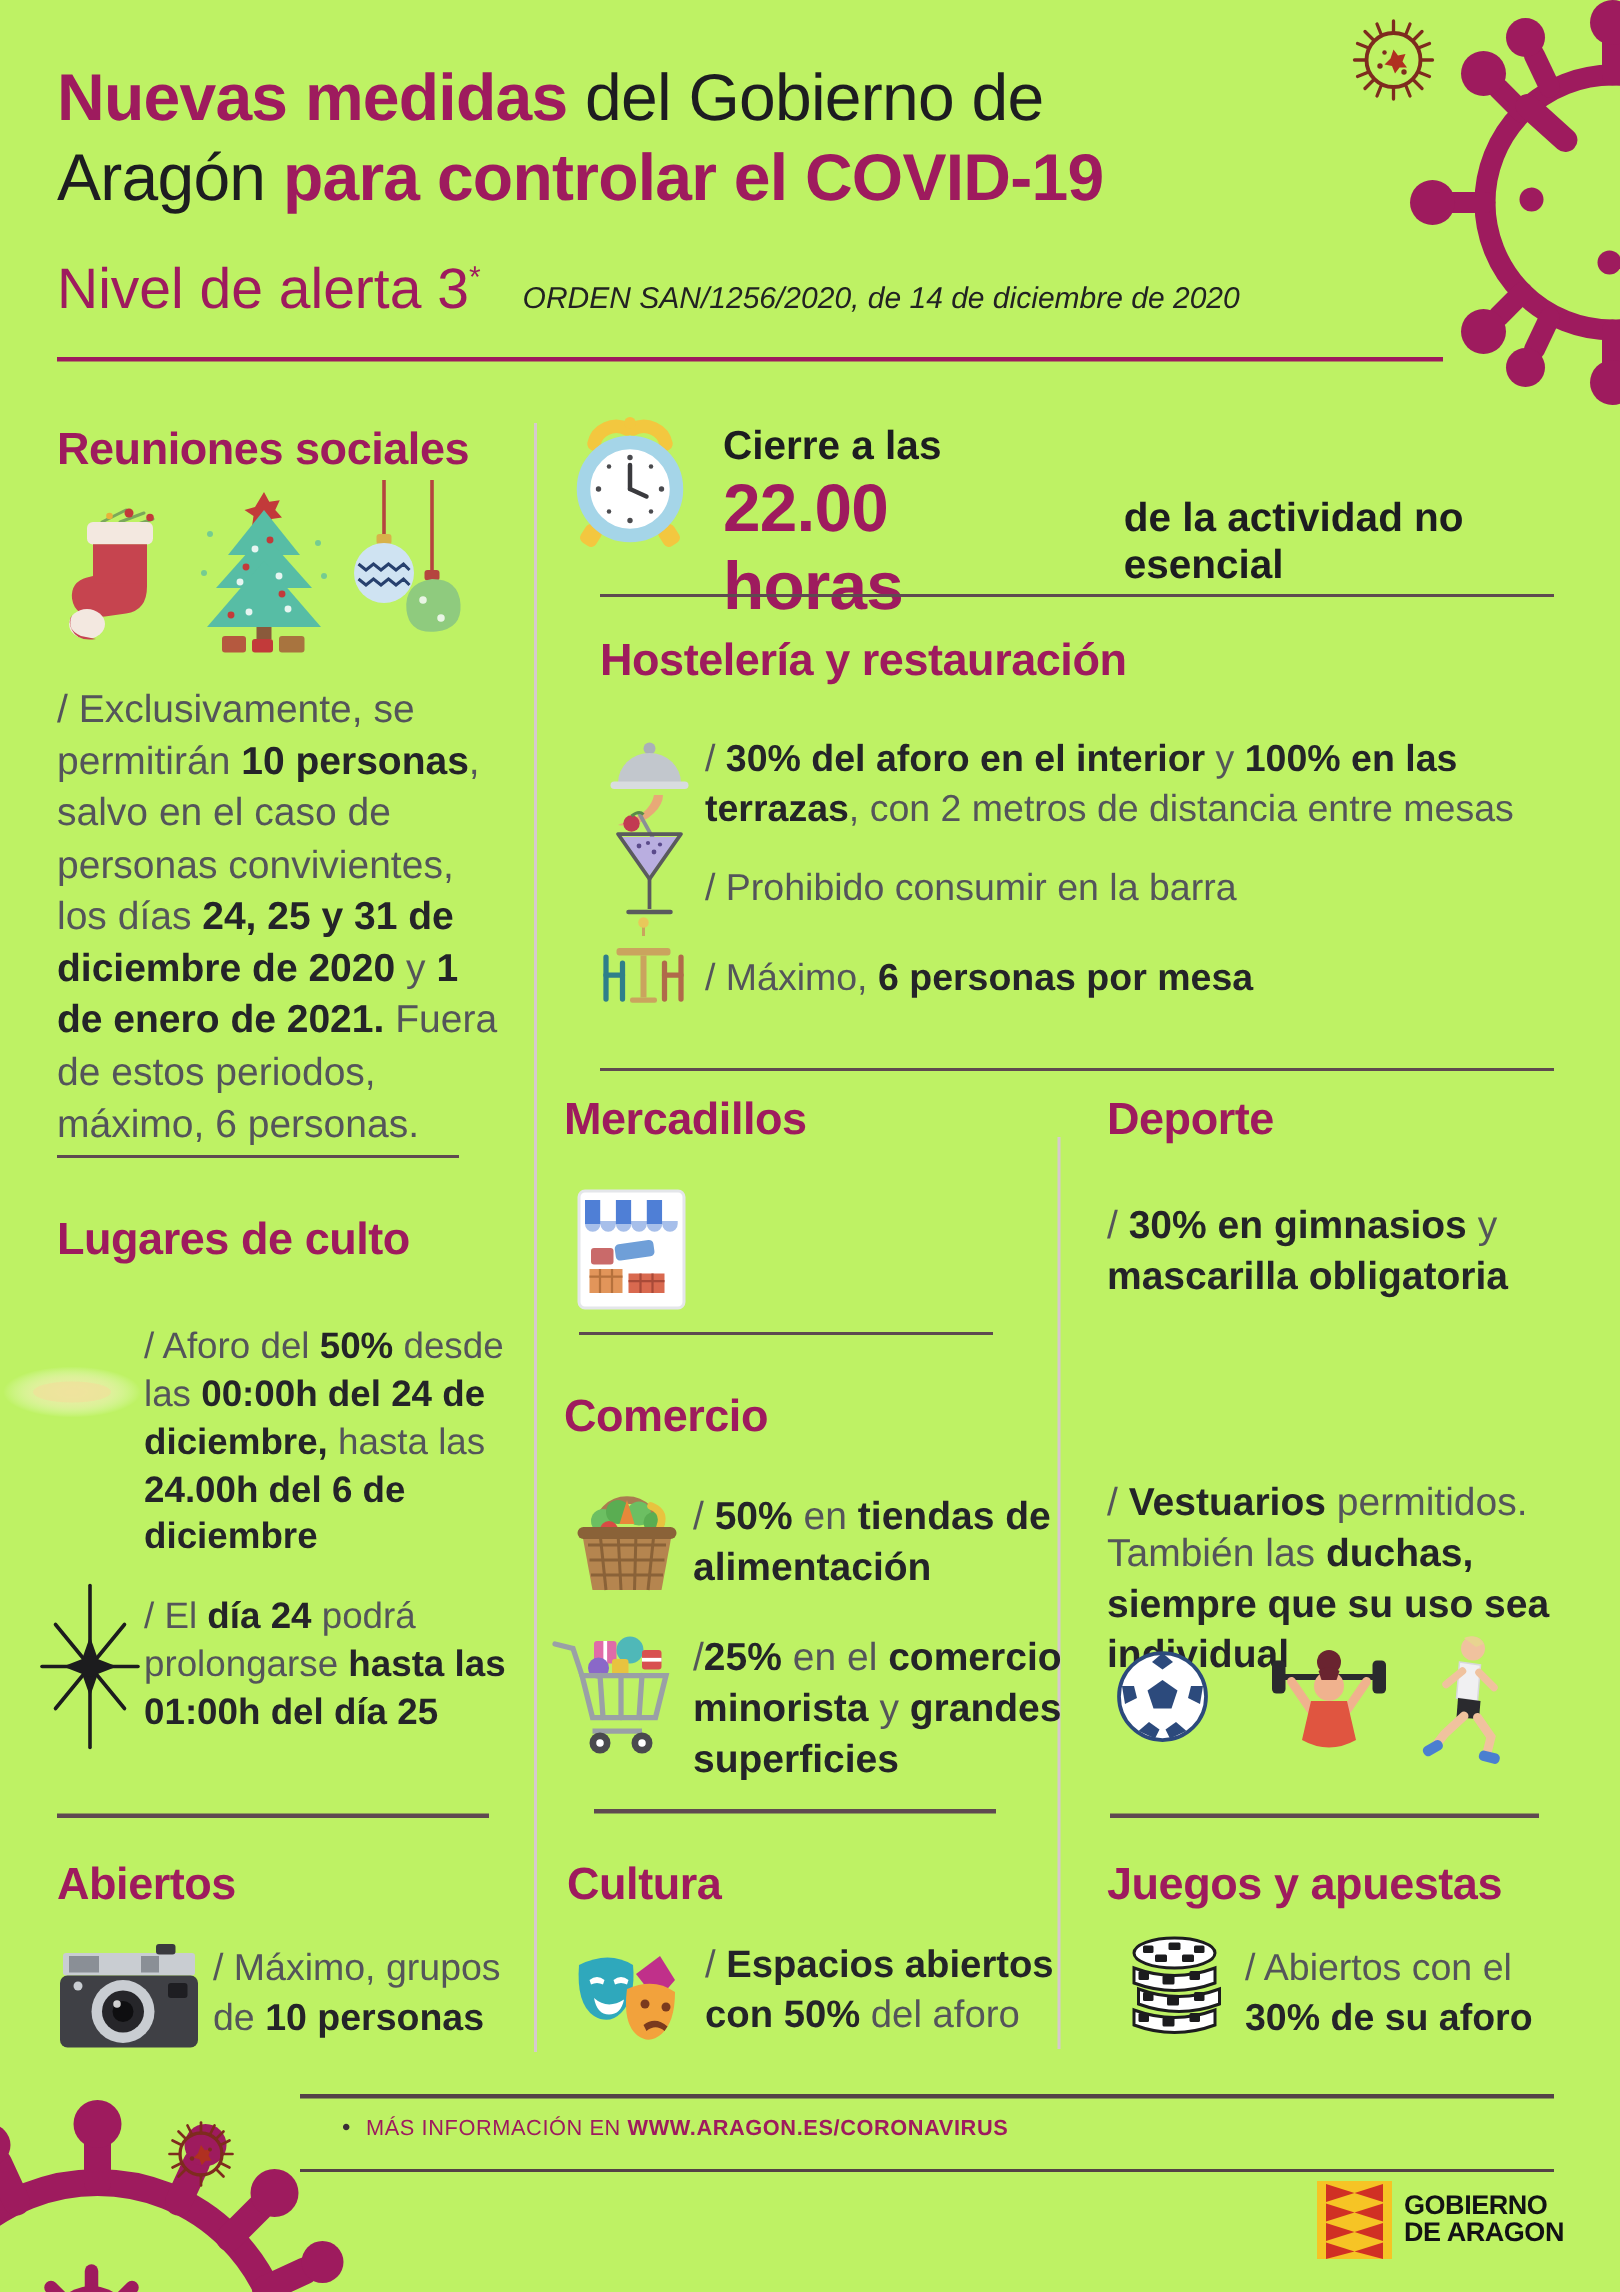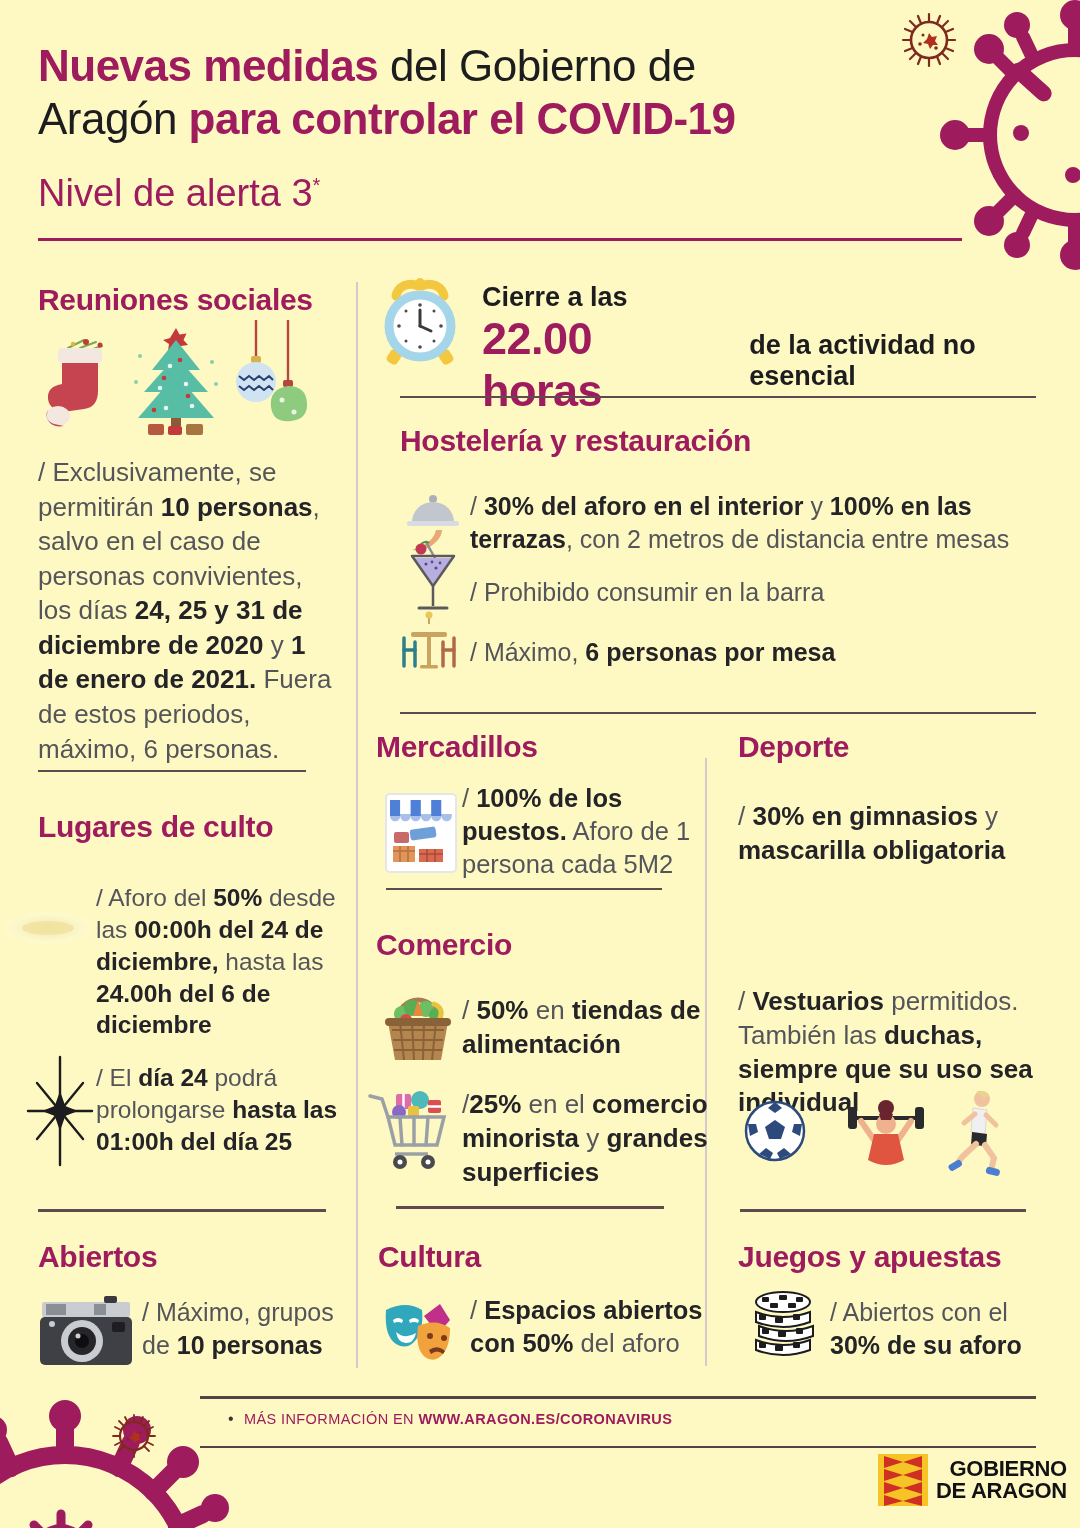--- a/index.html
+++ b/index.html
@@ -6,21 +6,21 @@
     --accent:#9e1b5e;
     --ink:#242428;
     --gray:#54555a;
     --rule:#5f4a50;
     --vr:#d6c9ce;
   }
   *{margin:0;padding:0;box-sizing:border-box;}
   html,body{background:#e9e9e9;}
   #page{
     position:relative;width:1080px;height:1528px;margin:0 auto;
-    background:#fef9c3;overflow:hidden;
+    background:#bef264;overflow:hidden;
     font-family:"Liberation Sans","DejaVu Sans",sans-serif;
   }
   .abs{position:absolute;}
   .heading{font-size:30px;font-weight:800;color:var(--accent);letter-spacing:-.3px;}
   .txt{color:var(--gray);line-height:1.3;}
   .txt b{color:var(--ink);font-weight:700;}
   .rule{background:var(--rule);}
   .vr{background:var(--vr);}
   .accent{color:var(--accent);font-weight:800;}
   .blk{color:#1d1d20;font-weight:400;}
@@ -30,21 +30,21 @@
   #alert-level sup{font-size:20px;}
   #order-ref{font-size:20px;font-style:italic;font-weight:500;color:#222;}
   #closure-line1{font-size:27px;font-weight:700;color:#1d1d20;}
   #closure-row2{display:flex;align-items:baseline;gap:32px;}
   #closure-time{font-size:45px;font-weight:800;color:var(--accent);letter-spacing:-.5px;}
   #closure-suffix{font-size:27px;font-weight:700;color:#1d1d20;}
   #footer-info{display:flex;align-items:center;gap:10px;color:var(--accent);
     font-size:14.5px;letter-spacing:.4px;}
   #footer-info b{font-weight:700;}
   #footer-info .dot{color:#3a3036;font-size:16px;}
-  #logo-text{font-size:22px;font-weight:800;color:#121214;line-height:.98;letter-spacing:-.3px;text-align:right;}
+  #logo-text{font-size:18px;font-weight:800;color:#121214;line-height:.98;letter-spacing:-.3px;}
 </style>
 </head>
 <body>
 
 <div id="page">
 
   <svg class="abs" style="left:915px;top:-25px;" width="320" height="320" viewBox="0 0 320 320">
     <g stroke="#9e1b5e" stroke-width="14" stroke-linecap="round" fill="none">
       <circle cx="160" cy="160" r="85"></circle>
       <g>
@@ -119,20 +119,21 @@
     </g>
   </svg>
 
   <div class="abs" style="left:38px;top:40px;">
     <div id="title">
       <div><span class="accent">Nuevas medidas</span><span class="blk"> del Gobierno de</span></div>
       <div><span class="blk">Aragón </span><span class="accent">para controlar el COVID-19</span></div>
     </div>
     <div id="alert-row" style="margin-top:26px;">
       <div id="alert-level"><span>Nivel de alerta 3</span><sup>*</sup></div>
+      <div id="order-ref">ORDEN SAN/1256/2020, de 14 de diciembre de 2020</div>
     </div>
   </div>
   <div class="abs" style="left:38px;top:238px;width:924px;height:3px;background:#9e1b5e;"></div>
 
   <div class="abs vr" style="left:356px;top:282px;width:2px;height:1086px;"></div>
   <div class="abs vr" style="left:705px;top:758px;width:2px;height:608px;"></div>
 
   <div class="abs heading" style="left:38px;top:283px;">Reuniones sociales</div>
 
   <svg class="abs" style="left:40px;top:332px;" width="82" height="106" viewBox="0 0 82 106">
@@ -338,23 +339,20 @@
         <line x1="16" y1="54" x2="16" y2="70"></line>
         <line x1="24" y1="54" x2="24" y2="70"></line>
       </g>
     <rect x="35" y="57" width="24" height="13" fill="#d9694f"></rect>
     <g stroke="#a84a38" stroke-width="1.5">
         <line x1="35" y1="62" x2="59" y2="62"></line>
         <line x1="43" y1="57" x2="43" y2="70"></line>
         <line x1="51" y1="57" x2="51" y2="70"></line>
       </g>
   </svg>
-  <p class="abs txt" style="left:462px;top:782px;width:234px;font-size:25.5px;">
-    <span>/ </span><b>100% de los puestos.</b><span> Aforo de 1 persona cada 5M2</span>
-  </p>
   <div class="abs rule" style="left:386px;top:888px;width:276px;height:2px;"></div>
 
   <div class="abs heading" style="left:376px;top:928px;">Comercio</div>
   <svg class="abs" style="left:378px;top:986px;" width="80" height="84" viewBox="0 0 80 84">
     <path d="M20 34 a20 20 0 0 1 40 0" fill="none" stroke="#a97c50" stroke-width="5"></path>
     <circle cx="24" cy="28" r="8" fill="#6cbf62"></circle>
       <circle cx="34" cy="22" r="8" fill="#5aad52"></circle>
       <circle cx="48" cy="23" r="8" fill="#6cbf62"></circle>
       <circle cx="58" cy="29" r="7" fill="#5aad52"></circle>
     <polygon points="40,14 45,30 35,30" fill="#e8883a"></polygon>

